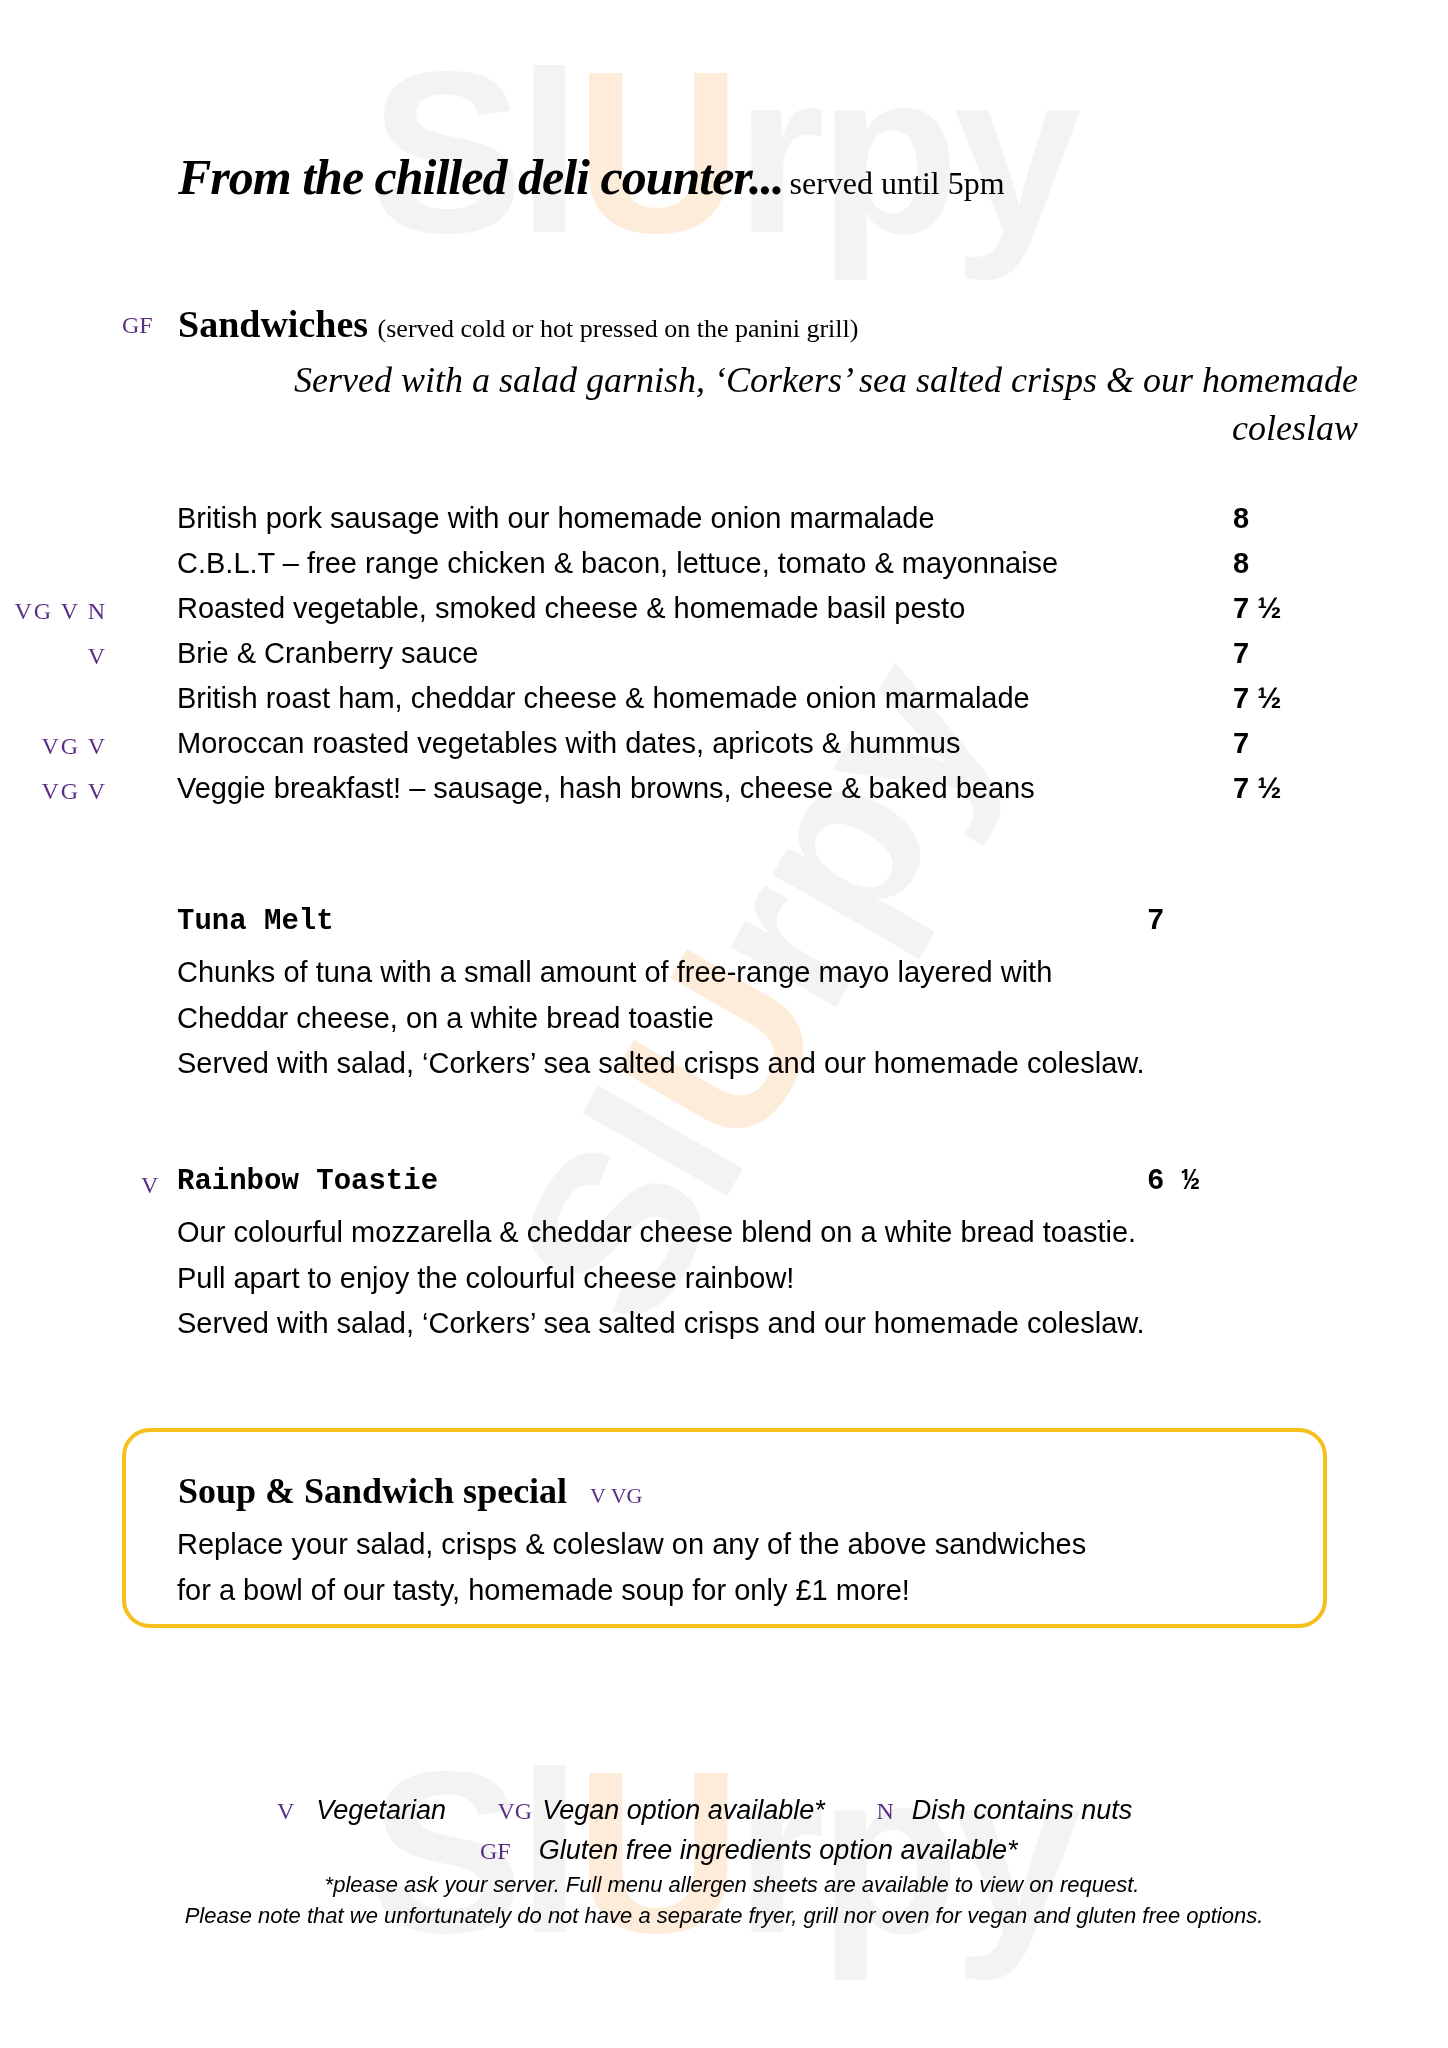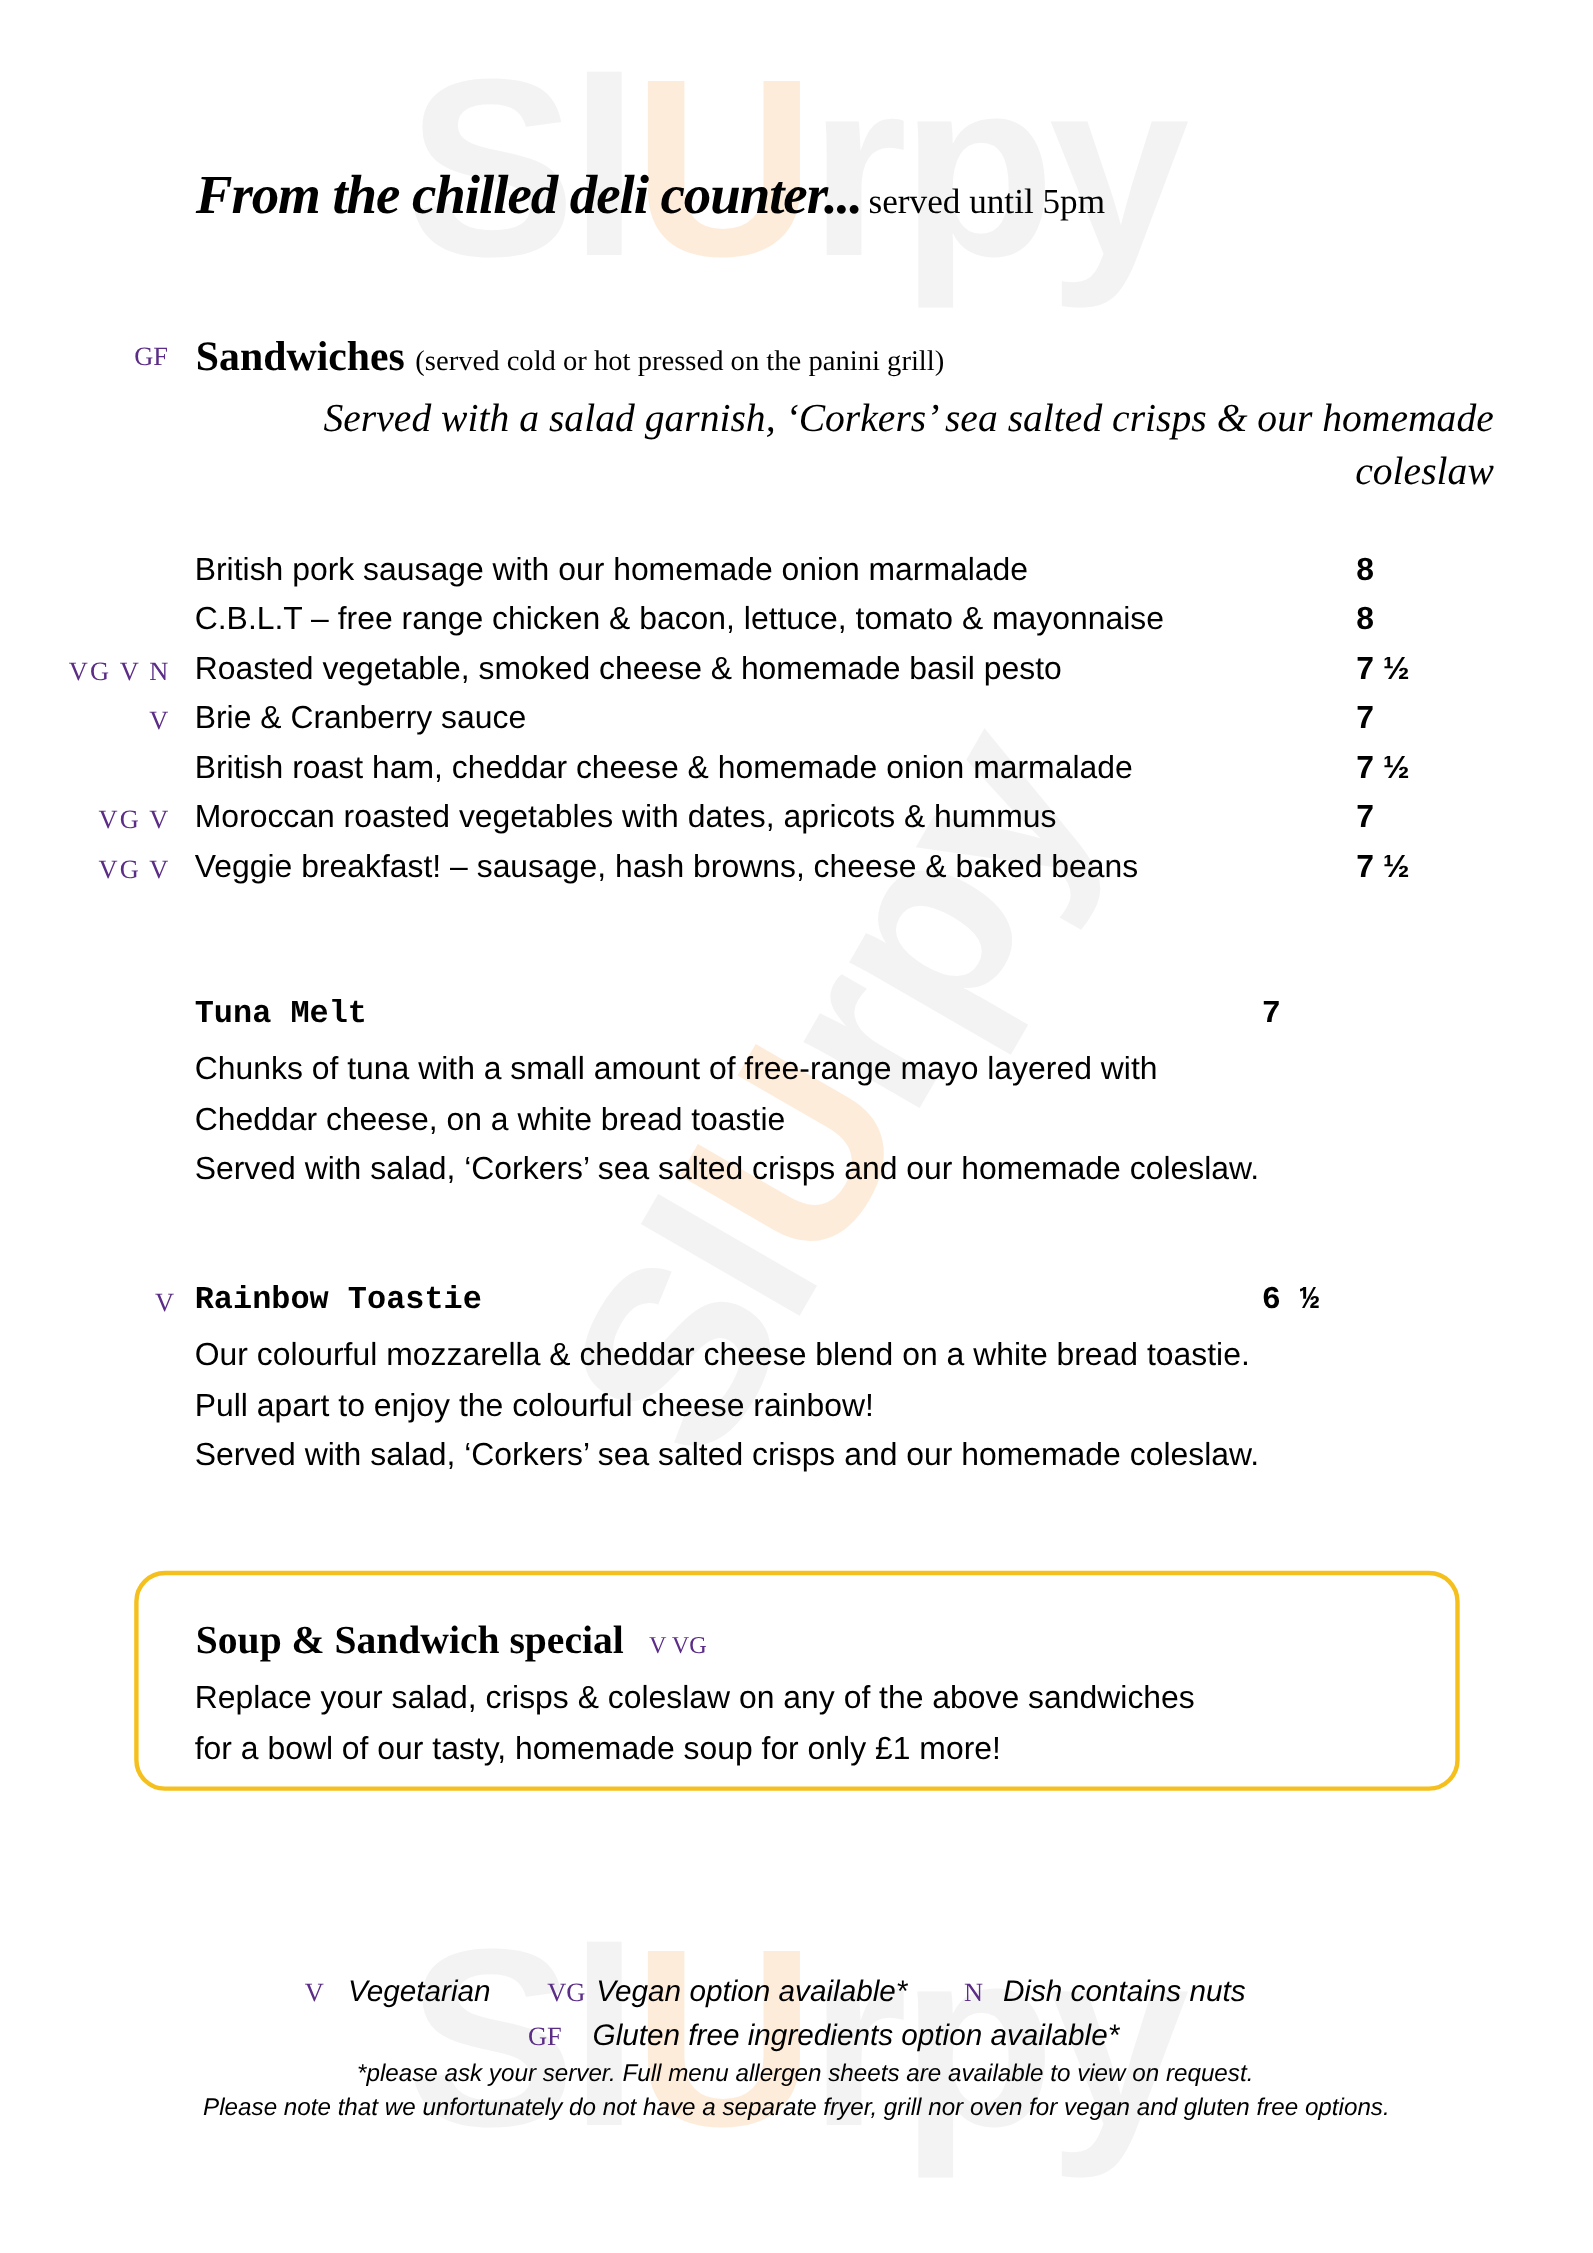--- a/index.html
+++ b/index.html
@@ -12,21 +12,21 @@
   .abs { position:absolute; white-space:nowrap; }
   .lserif { font-family:"Liberation Serif", serif;text-align:right; }
   .sans { font-family:"Liberation Sans", sans-serif; }
   .title { left:178px; top:148px; font-size:50px; font-weight:bold; font-style:italic; letter-spacing:-1px; }
   .title .sub { font-size:32px; font-weight:normal; font-style:normal; letter-spacing:0; margin-left:6px; }
   .tag { color:#5B2D86; font-family:"Liberation Serif", serif; font-size:24px; }
   .sect-head { left:178px; top:302px; font-size:38px; font-weight:bold; }
   .sect-head .note { font-size:26px; font-weight:normal; }
   .sect-desc { left:178px; top:356px; font-size:36px; font-style:italic; line-height:48px; white-space:normal; width:1180px; }
   .row { left:0; width:1448px; height:45px; font-size:29px; }
-  .row .tags { position:absolute; right:1293px; top:6px; text-align:right; letter-spacing:2px;font-family:Liberation Serif, serif; }
+  .row .tags { position:absolute; right:1341px; top:6px; text-align:right; letter-spacing:2px;font-family:Liberation Serif, serif; }
   .row .name { position:absolute; left:177px; top:0; }
   .row .price { position:absolute; left:1233px; top:0; font-weight:bold; }
   .item-head { font-size:29px; font-weight:bold;font-family:Liberation Mono, monospace; }
   .item-desc { font-size:29px; line-height:45.5px; }
   .special { left:122px; top:1428px; width:1205px; height:200px; border:4px solid #F5C01E; border-radius:28px; box-sizing:border-box; }
   .special-title { left:178px; top:1470px; font-size:36px; font-weight:bold; }
   .legend { font-size:27px; font-style:italic; }
   .foot { font-size:22px; font-style:italic; }
 </style>
 </head>

